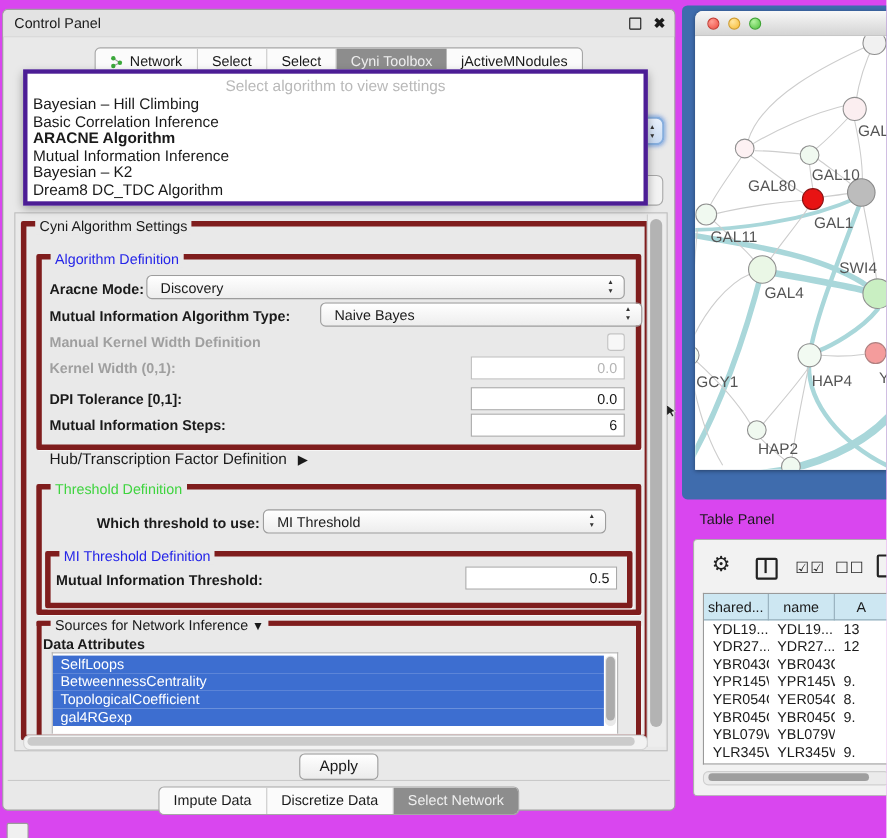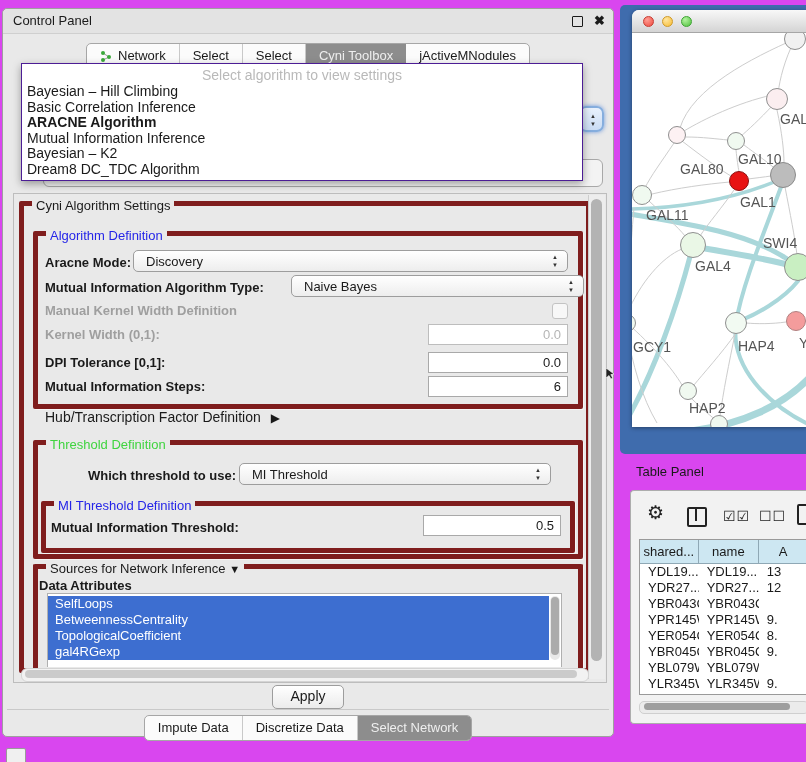--- a/index.html
+++ b/index.html
@@ -25,21 +25,21 @@
 
   
   .bg-combo{position:absolute;left:40px;top:150px;width:560px;height:28px;border:1px solid #a8a8a8;
     border-radius:6px;background:#f3f3f3;font-size:13px;color:#b2b2b2;line-height:26px;padding-left:14px;box-sizing:border-box;}
   .bg-stepper{position:absolute;left:576px;top:97px;width:25px;height:26px;border-radius:7px;
     border:2px solid #86aede;box-shadow:0 0 4px rgba(90,140,220,.85);
     background:linear-gradient(#e9f1fc,#cadcf4);box-sizing:border-box;}
 
   
   #algo-popup{position:absolute;left:18px;top:54px;width:560px;height:116px;background:#ffffff;
-    border:1px solid #4c1d95;box-shadow:0 3px 8px rgba(0,0,0,.35);z-index:20;}
+    border:4px solid #4c1d95;box-shadow:0 3px 8px rgba(0,0,0,.35);z-index:20;}
   .popup-placeholder{text-align:center;color:#b9b9b9;font-size:14px;height:17px;padding-top:3px;}
   .popup-item{font-size:14px;line-height:15.5px;padding-left:5px;white-space:nowrap;}
   .popup-item.bold{font-weight:bold;}
 
   
   .scrollpane{position:absolute;left:10px;top:184px;width:592px;height:488px;border:1px solid #bdbdbd;background:#e9e9e9;}
   .gbox{position:absolute;border:5px solid #7f1d1d;border-radius:2px;box-shadow:1px 1px 0 rgba(255,255,255,.6);}
   .gtitle{position:absolute;top:-8px;left:8px;background:#e9e9e9;padding:0 4px;font-size:13px;white-space:nowrap;}
   .gtitle.blue{color:#2525e8;}
   .gtitle.green{color:#3fd43f;}

